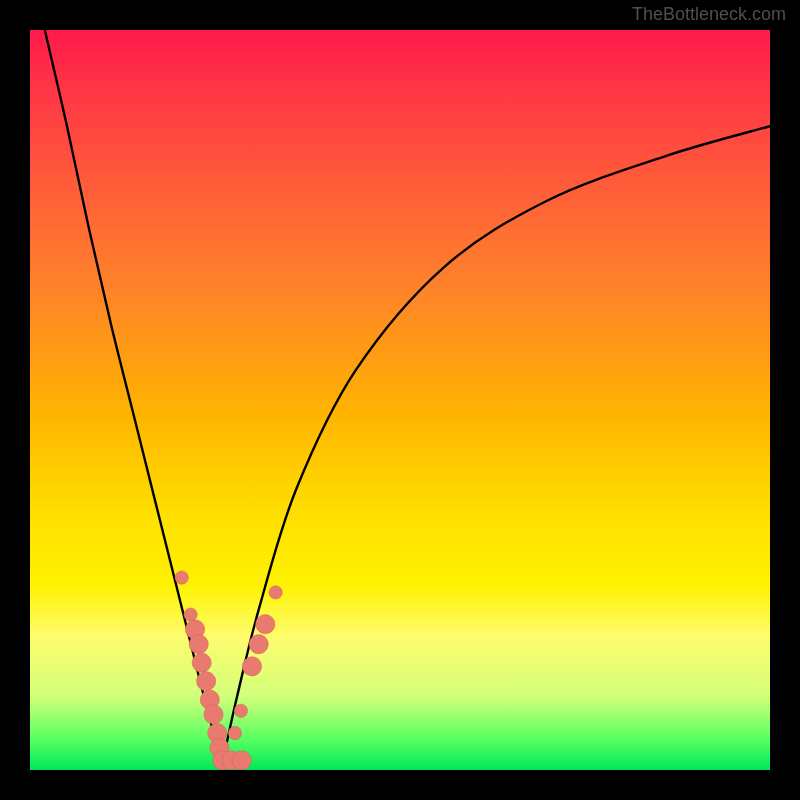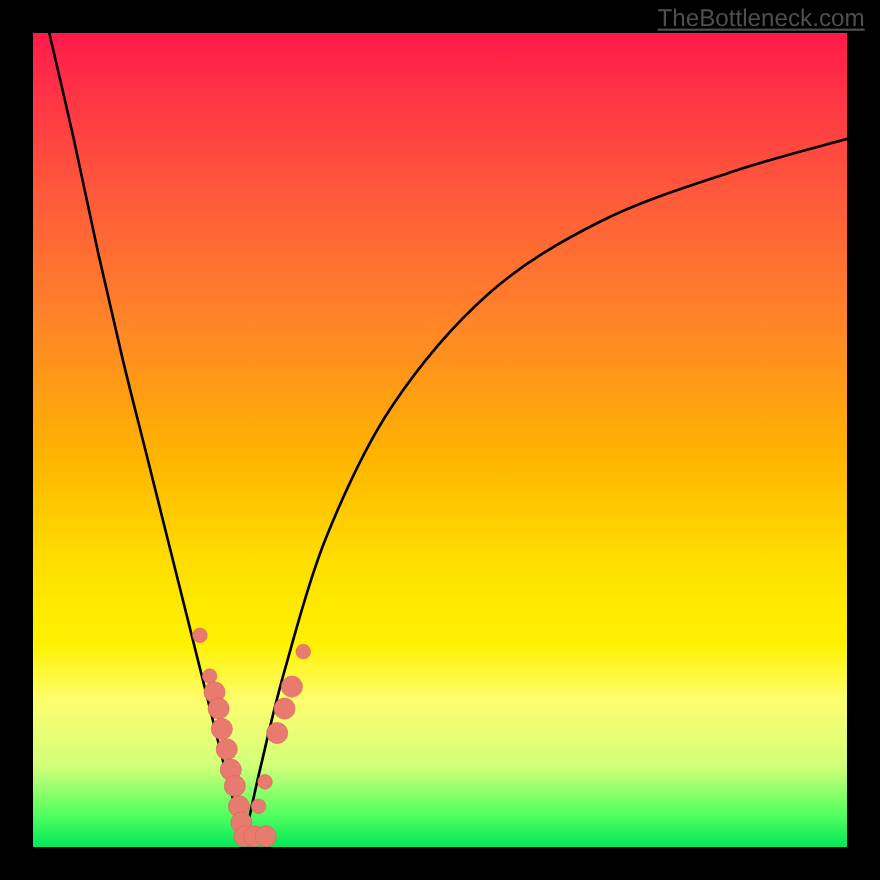--- a/index.html
+++ b/index.html
@@ -43,25 +43,24 @@
       #d3ff7a 90%,
       #54ff60 96%,
       #00e858 100%
     );
   }
   .watermark {
     position: absolute;
     top: 4px;
     right: 14px;
     color: #4f4f4f;
-    font-size: 22px;
+    font-size: 18px;
     font-weight: 400;
     letter-spacing: 0px;
     user-select: none;
-    text-decoration: underline;
   }
   svg.curves {
     position: absolute;
     left: 0;
     top: 0;
     width: 100%;
     height: 100%;
   }
 </style>
 </head>

